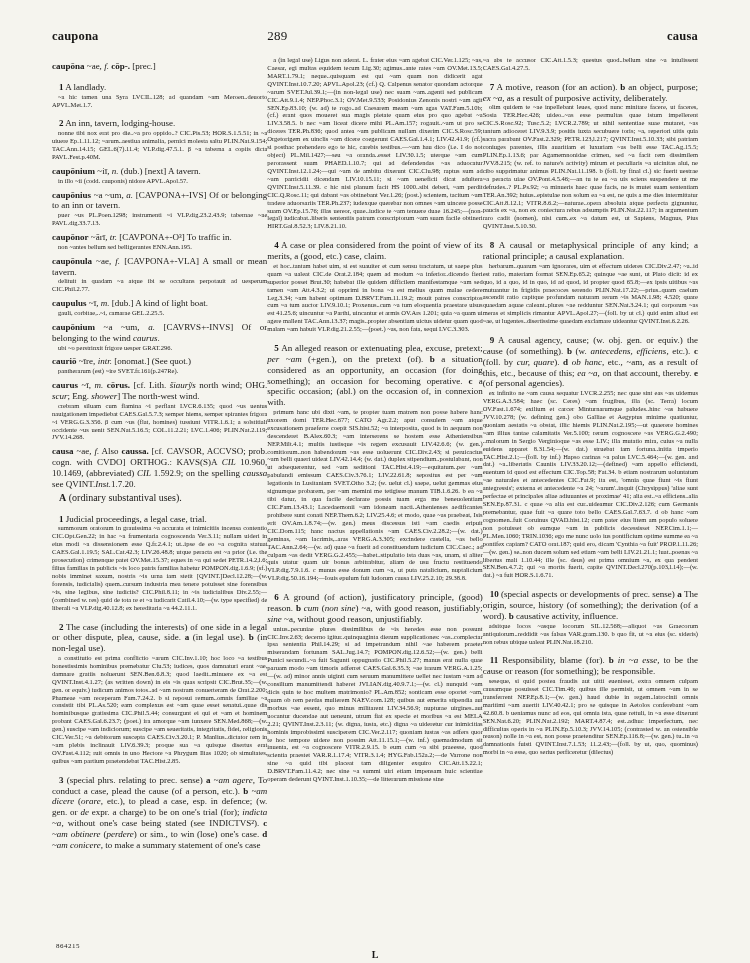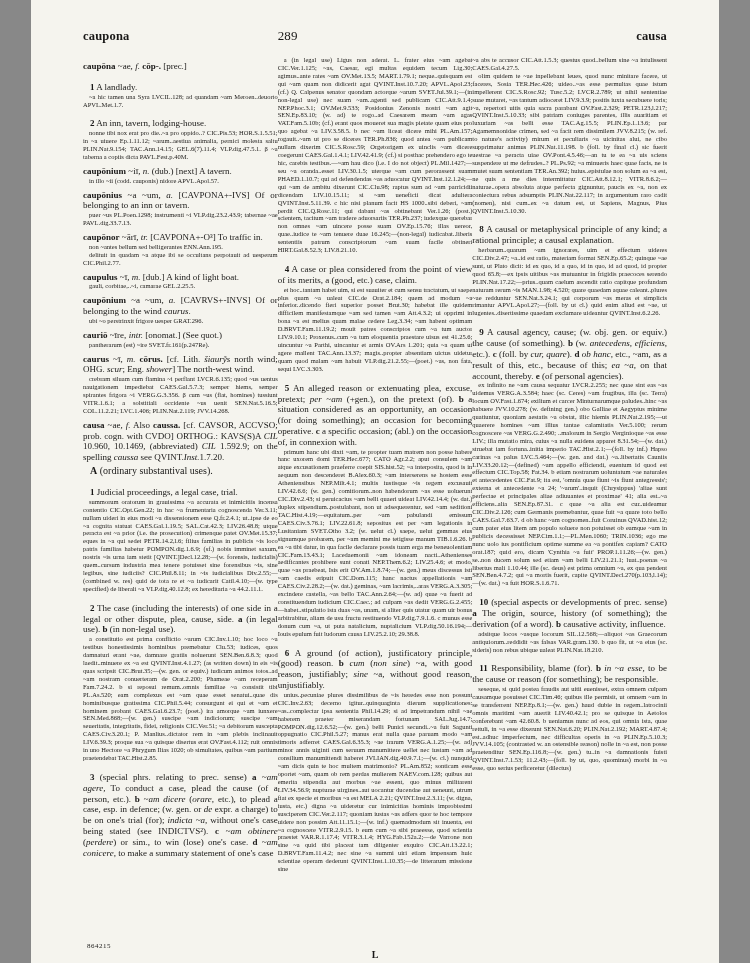--- a/index.html
+++ b/index.html
@@ -1,18 +1,18 @@
 <!DOCTYPE html>
 <html><head>
 <meta charset="utf-8">
 <style>
   html,body{margin:0;padding:0;background:#888;}
   .page{
     position:relative;
-    width:688px;height:963px;
+    width:750px;height:963px;
     margin:0 auto;
     background:#f5f4ee;
     font-family:"Liberation Serif","DejaVu Serif",serif;
     color:#191817;
     box-sizing:border-box;
     overflow:hidden;
   }
   .running-head{
     position:absolute;top:28px;left:52px;right:52px;
     display:flex;align-items:baseline;
@@ -63,20 +63,21 @@
         <p class="blk sense"><span class="r-b">1</span><span class="r-n"> A landlady.</span></p>
         <p class="blk cite">~a hic tamen una Syra LVCIL.128; ad quandam ~am Meroen..deuorto APVL.Met.1.7.</p>
         <p class="blk sense"><span class="r-b">2</span><span class="r-n"> An inn, tavern, lodging-house.</span></p>
         <p class="blk cite">nonne tibi nox erat pro die..~a pro oppido..? CIC.Pis.53; HOR.S.1.5.51; in ~a uiuere Ep.1.11.12; ~arum..aestiua animalia, pernici molesta saltu PLIN.Nat.9.154; TAC.Ann.14.15; GEL.6(7).11.4; VLP.dig.47.5.1. β ~a taberna a copiis dicta PAVL.Fest.p.40M.</p>
         <p class="blk entry"><span class="r-b">caupōnium</span><span class="r-n"> ~iī, </span><span class="r-i">n.</span><span class="r-n"> (dub.) [next] A tavern.</span></p>
         <p class="blk cite">in illo ~ii (codd. cauponis) nidore APVL.Apol.57.</p>
         <p class="blk entry"><span class="r-b">caupōnius</span><span class="r-n"> ~a ~um, </span><span class="r-i">a.</span><span class="r-n"> [CAVPONA+-IVS] Of or belonging to an inn or tavern.</span></p>
         <p class="blk cite">puer ~us PL.Poen.1298; instrumenti ~i VLP.dig.23.2.43.9; tabernae ~ae PAVL.dig.33.7.13.</p>
         <p class="blk entry"><span class="r-b">caupōnor</span><span class="r-n"> ~ārī, </span><span class="r-i">tr.</span><span class="r-n"> [CAVPONA+-O³] To traffic in.</span></p>
         <p class="blk cite">non ~antes bellum sed belligerantes ENN.Ann.195.</p>
+        <p class="blk entry"><span class="r-b">caupōnula</span><span class="r-n"> ~ae, </span><span class="r-i">f.</span><span class="r-n"> [CAVPONA+-VLA] A small or mean tavern.</span></p>
         <p class="blk cite">delituit in quadam ~a atque ibi se occultans perpotauit ad uesperum CIC.Phil.2.77.</p>
         <p class="blk entry"><span class="r-b">caupulus</span><span class="r-n"> ~ī, </span><span class="r-i">m.</span><span class="r-n"> [dub.] A kind of light boat.</span></p>
         <p class="blk cite">gauli, corbitae,..~i, camarae GEL.2.25.5.</p>
         <p class="blk entry"><span class="r-b">caupōnium</span><span class="r-n"> ~a ~um, </span><span class="r-i">a.</span><span class="r-n"> [CAVRVS+-INVS] Of or belonging to the wind </span><span class="r-i">caurus</span><span class="r-n">.</span></p>
         <p class="blk cite">ubi ~o perstrinxit frigore uesper GRAT.296.</p>
         <p class="blk entry"><span class="r-b">cauriō</span><span class="r-n"> ~īre, </span><span class="r-i">intr.</span><span class="r-n"> [onomat.] (See quot.)</span></p>
         <p class="blk cite">pantherarum (est) ~ire SVET.fr.161(p.247Re).</p>
         <p class="blk entry"><span class="r-b">caurus</span><span class="r-n"> ~ī, </span><span class="r-i">m.</span><span class="r-n"> </span><span class="r-b">cōrus.</span><span class="r-n"> [cf. Lith. </span><span class="r-i">šiaurỹs</span><span class="r-n"> north wind; OHG. </span><span class="r-i">scur</span><span class="r-n">; Eng. </span><span class="r-i">shower</span><span class="r-n">] The north-west wind.</span></p>
         <p class="blk cite">crebram siluam cum flamina ~i perflant LVCR.6.135; quod ~us uentus nauigationem impediebat CAES.Gal.5.7.3; semper hiems, semper spirantes frigora ~i VERG.G.3.356. β cum ~us (flat, homines) tussiunt VITR.1.6.1; a solstitiali occidente ~us uenit SEN.Nat.5.16.5; COL.11.2.21; LVC.1.406; PLIN.Nat.2.119; JVV.14.268.</p>
         <p class="blk entry"><span class="r-b">causa</span><span class="r-n"> ~ae, </span><span class="r-i">f.</span><span class="r-n"> Also </span><span class="r-b">caussa.</span><span class="r-n"> [cf. CAVSOR, ACCVSO; prob. cogn. with CVDO] ORTHOG.: KAVS(S)A </span><span class="r-i">CIL</span><span class="r-n"> 10.960, 10.1469, (abbreviated) </span><span class="r-i">CIL</span><span class="r-n"> 1.592.9; on the spelling </span><span class="r-i">caussa</span><span class="r-n"> see QVINT.</span><span class="r-i">Inst.</span><span class="r-n">1.7.20.</span></p>
@@ -91,20 +92,21 @@
         <p class="blk cite">a (in legal use) Ligus non aderat. L. frater eius ~am agebat CIC.Ver.1.125; ~as, Caesar, egi multas equidem tecum Lig.30; agimus..ante rates ~am OV.Met.13.5; MART.1.79.1; neque..quisquam est qui ~am quam non didicerit agat QVINT.Inst.10.7.20; APVL.Apol.23; (cf.) Q. Calpenus senator quondam actorque ~arum SVET.Jul.39.1;—(in non-legal use) nec suam ~am..agenti sed publicam CIC.Att.9.1.4; NEP.Phoc.3.1; OV.Met.9.533; Posidonius Zenonis nostri ~am agit SEN.Ep.83.10; (w. ad) te rogo..ad Caesarem meam ~am agas VAT.Fam.5.10b; (cf.) erant quos moueret sua magis pietate quam eius pro quo agebat ~a LIV.3.58.5. b nec ~am liceat dicere mihi PL.Am.157; rogauit..~am ut pro se diceres TER.Ph.836; quod antea ~am publicam nullam dixerim CIC.S.Rosc.59; Orgetorigem ex uinclis ~am dicere coegerunt CAES.Gal.1.4.1; LIV.42.41.9; (cf.) si posthac prehendero ego te hic, carebis testibus.—~am hau dico (i.e. I do not object) PL.Mil.1427;—seu ~a oranda..esset LIV.30.1.5; uterque ~am cum perorassent suam PHAED.1.10.7; qui ad defendendas ~as aduocatur QVINT.Inst.12.1.24;—qui ~am de ambitu dixerunt CIC.Clu.98; raptus sum ad ~am parricidii dicendam LIV.10.15.11; si ~am ueneficii dicat adultera QVINT.Inst.5.11.39. c hic nisi planum facit HS 1000..sibi deberi, ~am perdit CIC.Q.Rosc.11; qui dabant ~as obtinebant Ver.1.26; (post.) scientem, tacitum ~am tradere aduorsariis TER.Ph.237; iudexque querebar non omnes ~am uincere posse suam OV.Ep.15.76; illas uereor, quae..iudice te ~am tenuere duae 16.245;—(non-legal) iudicabat..liberis sententiis patrum conscriptorum ~am suam facile obtineri HIRT.Gal.8.52.3; LIV.8.21.10.</p>
         <p class="blk sense"><span class="r-b">4</span><span class="r-n"> A case or plea considered from the point of view of its merits, a (good, etc.) case, claim.</span></p>
         <p class="blk cite">et hoc..tantam habet uim, si est suauiter et cum sensu tractatum, ut saepe plus quam ~a ualeat CIC.de Orat.2.184; quem ad modum ~a inferior..dicendo fieri superior posset Brut.30; habebat ille quidem difficilem manifestamque ~am sed tamen ~am Att.4.3.2; ui opprimi in bona ~a est melius quam malae cedere Leg.3.34; ~am habent optimam D.BRVT.Fam.11.19.2; mouit patres conscriptos cum ~a tum auctor LIV.9.10.1; Proxenus..cum ~a tum eloquentia praestare uisus est 41.25.6; uincuntur ~a Parthi, uincantur et armis OV.Ars 1.201; quia ~a quam ui agere mallent TAC.Ann.13.37; magis..propter absentiam uictus uidetur quam quod malam ~am habuit VLP.dig.21.2.55;—(poet.) ~as, non fata, sequi LVC.3.303.</p>
         <p class="blk sense"><span class="r-b">5</span><span class="r-n"> An alleged reason or extenuating plea, excuse, pretext; </span><span class="r-i">per ~am</span><span class="r-n"> (+gen.), on the pretext (of). </span><span class="r-b">b</span><span class="r-n"> a situation considered as an opportunity, an occasion (for doing something); an occasion for becoming operative. </span><span class="r-b">c</span><span class="r-n"> a specific occasion; (abl.) on the occasion of, in connexion with.</span></p>
         <p class="blk cite">primum hanc ubi dixti ~am, te propter tuam matrem non posse habere hanc uxorem domi TER.Hec.677; CATO Agr.2.2; aput consulem ~am atque excusationem praeferre coepit SIS.hist.52; ~a interposita, quod is in aequum non descenderet B.Alex.60.3; ~am interserens se hostem esse Atheniensibus NEP.Milt.4.1; multis iustisque ~is regem excusauit LIV.42.6.6; (w. gen.) comitiorum..non habendorum ~as esse uoluerunt CIC.Div.2.43; si peruicacius ~am belli quaeri uideat LIV.42.14.4; (w. dat.) duplex stipendium..postulabant, non ut adsequerentur, sed ~am seditioni TAC.Hist.4.19;—equitatum..per ~am pabulandi emissum CAES.Civ.3.76.1; LIV.22.61.8; sepositus est per ~am legationis in Lusitaniam SVET.Otho 3.2; (w. uelut cl.) saepe, uelut gemmas eius signumque probarem, per ~am memini me tetigisse manum TIB.1.6.26. b ea ~a tibi datur, in qua facile declarare possis tuam erga me beneuolentiam CIC.Fam.13.43.1; Lacedaemonii ~am idoneam nacti..Athenienses aedificantes prohibere sunt conati NEP.Them.6.2; LIV.25.4.6; et modo, quae ~as praebeat, Isis erit OV.Am.1.8.74;—(w. gen.) meus discessus isti ~am caedis eripuit CIC.Dom.115; hanc nactus appellationis ~am CAES.Civ.2.28.2;—(w. dat.) geminas, ~am lacrimis,..aras VERG.A.3.305; excindere castella, ~as bello TAC.Ann.2.64;—(w. ad) quae ~a fuerit ad constituendum iudicium CIC.Caec.; ad culpam ~as dedit VERG.G.2.455;—habet..stipulatio ista duas ~as, unam, si aliter quis utatur quam uir bonus arbitrabitur, aliam de usu fructu restituendo VLP.dig.7.9.1.6. c munus esse donum cum ~a, ut puta natalicium, nuptalicium VLP.dig.50.16.194;—Iouis epulum fuit ludorum causa LIV.25.2.10; 29.38.8.</p>
         <p class="blk sense"><span class="r-b">6</span><span class="r-n"> A ground (of action), justificatory principle, (good) reason. </span><span class="r-b">b</span><span class="r-n"> </span><span class="r-i">cum</span><span class="r-n"> (</span><span class="r-i">non sine</span><span class="r-n">) ~a, with good reason, justifiably; </span><span class="r-i">sine</span><span class="r-n"> ~a, without good reason, unjustifiably.</span></p>
         <p class="blk cite">unius..pecuniae plures dissimilibus de ~is heredes esse non possunt CIC.Inv.2.63; decerno igitur..quinquaginta dierum supplicationes: ~as..complectar ipsa sententia Phil.14.29; si ad impetrandum nihil ~ae haberem praeter miserandam fortunam SAL.Jug.14.7; POMPON.dig.12.6.52;—(w. gen.) belli Punici secundi..~a fuit Sagunti oppugnatio CIC.Phil.5.27; manus erat nulla quae paruam modo ~am timoris adferret CAES.Gal.6.35.3; ~ae irarum VERG.A.1.25;—(w. ad) minor annis uiginti cum seruum manumittere uellet nec iustam ~am ad consilium manumittendi haberet JVLIAN.dig.40.9.7.1;—(w. cl.) nunquid ~am dicis quin te hoc multem matrimonio? PL.Am.852; sonticam esse oportet ~am, quam ob rem perdas mulierem NAEV.com.128; quibus aut emerita stipendia aut morbus ~ae essent, quo minus militarent LIV.34.56.9; nupturae uirgines..aut uocantur ducendae aut ueneunt, utrum fiat ex specie et moribus ~a est MELA 2.21; QVINT.Inst.2.3.11; (w. digna, iusta, etc.) digna ~a uideretur cur inimicitias hominis improbissimi susciperem CIC.Ver.2.117; quoniam iustas ~as adfers quor te hoc tempore uidere non possim Att.11.15.1;—(w. inf.) quemadmodum sit inuenta, est ~a cognoscere VITR.2.9.15. b eum cum ~a sibi praeesse, quod scientia praestet VAR.R.1.17.4; VITR.3.1.4; HYG.Fab.152a.2;—de Varrone non sine ~a quid tibi placeat tam diligenter exquiro CIC.Att.13.22.1; D.BRVT.Fam.11.4.2; nec sine ~a summi uiri etiam impensam huic scientiae operam dederunt QVINT.Inst.1.10.35;—de litterarum missione sine</p>
       </div>
       <div class="col">
         <p class="blk cite-cont">~a abs te accusor CIC.Att.1.5.3; questus quod..bellum sine ~a intulissent CAES.Gal.4.27.5.</p>
+        <p class="blk sense"><span class="r-b">7</span><span class="r-n"> A motive, reason (for an action). </span><span class="r-b">b</span><span class="r-n"> an object, purpose; </span><span class="r-i">ex ~a</span><span class="r-n">, as a result of purposive activity, deliberately.</span></p>
         <p class="blk cite">olim quidem te ~ae inpellebant leues, quod nunc minitare facere, ut faceres, Sosia TER.Hec.426; uideo..~as esse permultas quae istum impellerent CIC.S.Rosc.92; Tusc.5.2; LVCR.2.789; ut nihil sententiae suae mutaret, ~as tantum adioceret LIV.9.3.9; positis iuxta secubuere toris; ~a, repertori uitis quia sacra parabant OV.Fast.2.329; PETR.123,l.217; QVINT.Inst.5.10.33; sibi patriam coniuges parentes, illis auaritiam et luxuriam ~as belli esse TAC.Ag.15.5; PLIN.Ep.1.13.6; par Agamemnonidae crimen, sed ~a facit rem dissimilem JVV.8.215; (w. ref. to nature's activity) mirum et peculiaris ~a uicinitas alui, ne cibo supprimatur animus PLIN.Nat.11.198. b (foll. by final cl.) sic fuerit uestrae ~a peracta uiae OV.Pont.4.5.46;—an tu te ea ~a uis sciens suspendere ut me defrudes..? PL.Ps.92; ~a minueris haec quae facis, ne is mutet suam sententiam TER.An.392; huius..epistulae non solum ea ~a est, ne quis a me dies intermittatur CIC.Att.8.12.1; VITR.8.6.2;—naturae..opera absoluta atque perfecta gignuntur, paucis ex ~a, non ex coniectura rebus adsumptis PLIN.Nat.22.117; in argumentum raro cadit (nomen), nisi cum..ex ~a datum est, ut Sapiens, Magnus, Pius QVINT.Inst.5.10.30.</p>
         <p class="blk sense"><span class="r-b">8</span><span class="r-n"> A causal or metaphysical principle of any kind; a rational principle; a causal explanation.</span></p>
         <p class="blk cite">herbarum..quarum ~am ignorares, uim et effectum uideres CIC.Div.2.47; ~a..id est ratio, materiam format SEN.Ep.65.2; quinque ~ae sunt, ut Plato dicit: id ex quo, id a quo, id in quo, id ad quod, id propter quod 65.8;—ex ipsis uitibus ~as mutuantur in frigidis praecoces serendo PLIN.Nat.17.22;—prius..quam caelum ascendit ratio capitque profundam naturam rerum ~is MAN.1.98; 4.520; quare quaedam aquae caleant..plures ~ae redduntur SEN.Nat.3.24.1; qui corporum ~as meras et simplicis rimantur APVL.Apol.27;—(foll. by ut cl.) quid enim aliud est ~ae, ut lugentes..disertissime quaedam exclamare uideantur QVINT.Inst.6.2.26.</p>
         <p class="blk sense"><span class="r-b">9</span><span class="r-n"> A causal agency, cause; (w. obj. gen. or equiv.) the cause (of something). </span><span class="r-b">b</span><span class="r-n"> (w. </span><span class="r-i">antecedens, efficiens</span><span class="r-n">, etc.). </span><span class="r-b">c</span><span class="r-n"> (foll. by </span><span class="r-i">cur, quare</span><span class="r-n">). </span><span class="r-b">d</span><span class="r-n"> </span><span class="r-i">ob hanc</span><span class="r-n">, etc., ~am, as a result of this, etc., because of this; </span><span class="r-i">ea ~a</span><span class="r-n">, on that account, thereby. </span><span class="r-b">e</span><span class="r-n"> (of personal agencies).</span></p>
         <p class="blk cite">ex infinito ne ~am causa sequatur LVCR.2.255; nec quae sint eas ~as uidemus VERG.A.3.584; haec (sc. Ceres) ~am frugibus, illa (sc. Terra) locum OV.Fast.1.674; exilium et carcer Minturnarumque paludes..hinc ~as habuere JVV.10.278; (w. defining gen.) obo Galliae et Aegyptus minime quatiuntur, quoniam aestatis ~a obstat, illic hiemis PLIN.Nat.2.195;—ut quaerere homines ~am illius tantae calamitatis Ver.5.100; rerum cognoscere ~as VERG.G.2.490; ..malorum in Sergio Verginioque ~as esse LIV.; illa mutatio mira, cuius ~a nulla euidens apparet 8.31.54;—(w. dat.) struebat iam fortuna..initia imperio TAC.Hist.2.1;—(foll. by inf.) Hapso carinas ~a palus LVC.5.464;—(w. gen. and dat.) ~a..libertatis Cauniis LIV.33.20.12;—(defined) ~am appello efficiendi, euentum id quod est effectum CIC.Top.58; Fat.34. b etiam nostrarum uoluntatum ~ae naturales et antecedentes CIC.Fat.9; ita est, 'omnia quae fiunt ~is fiunt antegressis'; externa et antecedente ~a 24; '~arum'..inquit (Chrysippus) 'aliae sunt perfectae et principales aliae adiuuantes et proximae' 41; alia est..~a efficiens..alia SEN.Ep.87.31. c quae ~a alia est cur..uideamur CIC.Div.2.126; cum Germanis premebantur, quae fuit ~a quare toto bello CAES.Gal.7.63.7. d ob hanc ~am cognomen..fuit Coruinus QVAD.hist.12; cum pater eius litem am populo soluere non potuisset ob eamque ~am in publicis decessisset NEP.Cim.1.1;—PL.Men.1060; TRIN.1036; ego me nunc uolo ius pontificium optime summe ea ~a pontifex capiam? CATO orat.187; quid ero, dicam 'Cynthia ~a fuit' PROP.1.11.26;—(w. gen.) se..non ducem solum sed etiam ~am belli LIV.21.21.1; luat..poenas ~a libertus mali 1.10.44; ille (sc. deus) est prima omnium ~a, ex qua pendent SEN.Ben.4.7.2; qui ~a mortis fuerit, capite QVINT.Decl.270(p.103,l.14);—(w. dat.) ~a fuit HOR.S.1.6.71.</p>
         <p class="blk sense"><span class="r-b">10</span><span class="r-n"> (special aspects or developments of prec. sense) </span><span class="r-b">a</span><span class="r-n"> The origin, source, history (of something); the derivation (of a word). </span><span class="r-b">b</span><span class="r-n"> causative activity, influence.</span></p>
         <p class="blk cite">adsitque locos ~asque locorum SIL.12.568;—aliquot ~as Graecorum antiquiorum..reddidit ~as falsas VAR.gram.130. b quo fit, ut ~a eius (sc. sideris) non rebus ubique ualeat PLIN.Nat.18.210.</p>
         <p class="blk sense"><span class="r-b">11</span><span class="r-n"> Responsibility, blame (for). </span><span class="r-b">b</span><span class="r-n"> </span><span class="r-i">in ~a esse</span><span class="r-n">, to be the cause or reason (for something); be responsible.</span></p>
         <p class="blk cite">seseque, si quid postea fraudis aut uitii euenisset, extra omnem culpam causamque posuisset CIC.Tim.46; quibus ille permisit, ut omnem ~am in se transferrent NEP.Ep.8.1;—(w. gen.) haud dubie in regem..latrocinii omnis maritimi ~am auertit LIV.40.42.1; pro se quisque in Aetolos conferebant ~am 42.60.8. b ueniamus nunc ad eos, qui omnia ista, quae rettuli, in ~a esse dixerunt SEN.Nat.6.20; PLIN.Nat.2.192; MART.4.87.4; est..adhuc imperfectum, nec difficultas operis in ~a PLIN.Ep.5.10.3; JVV.14.105; (contrasted w. an ostensible reason) nolle in ~a est, non posse praetenditur SEN.Ep.116.8;—(w. gen.) tu..in ~a damnationis fuisti QVINT.Inst.7.1.53; 11.2.43;—(foll. by ut, quo, quominus) morbi in ~a esse, quo serius perficeretur (dilectus)</p>
       </div>

